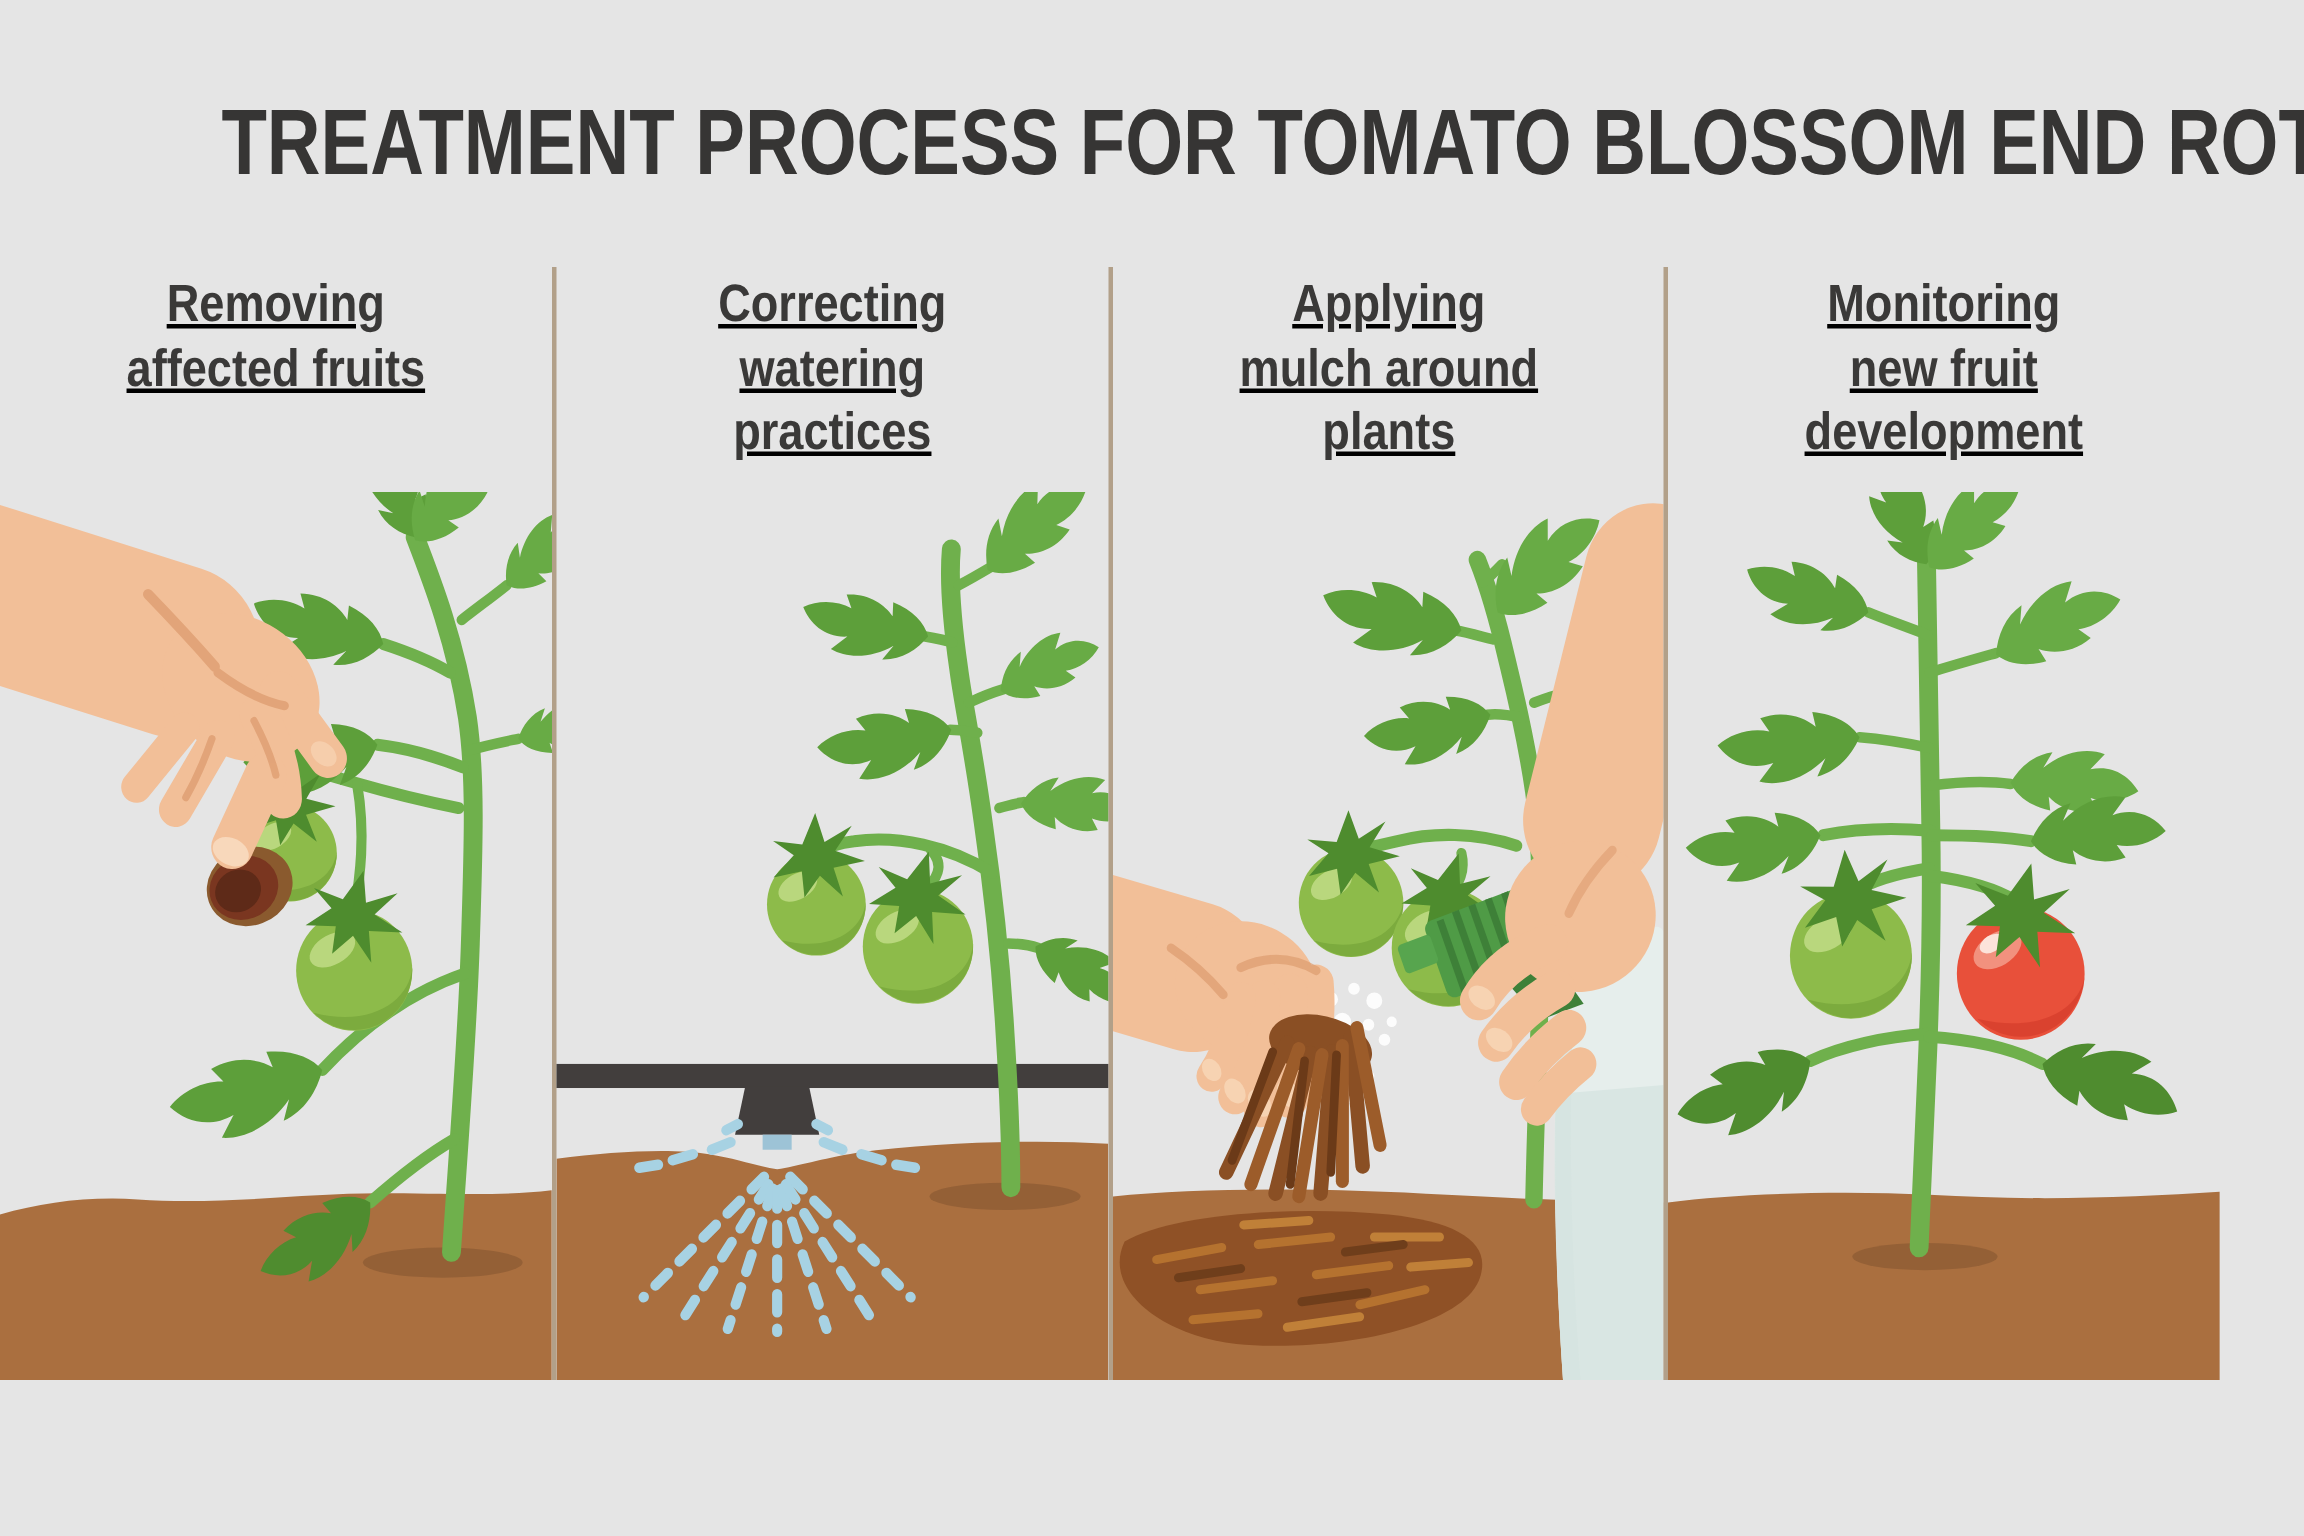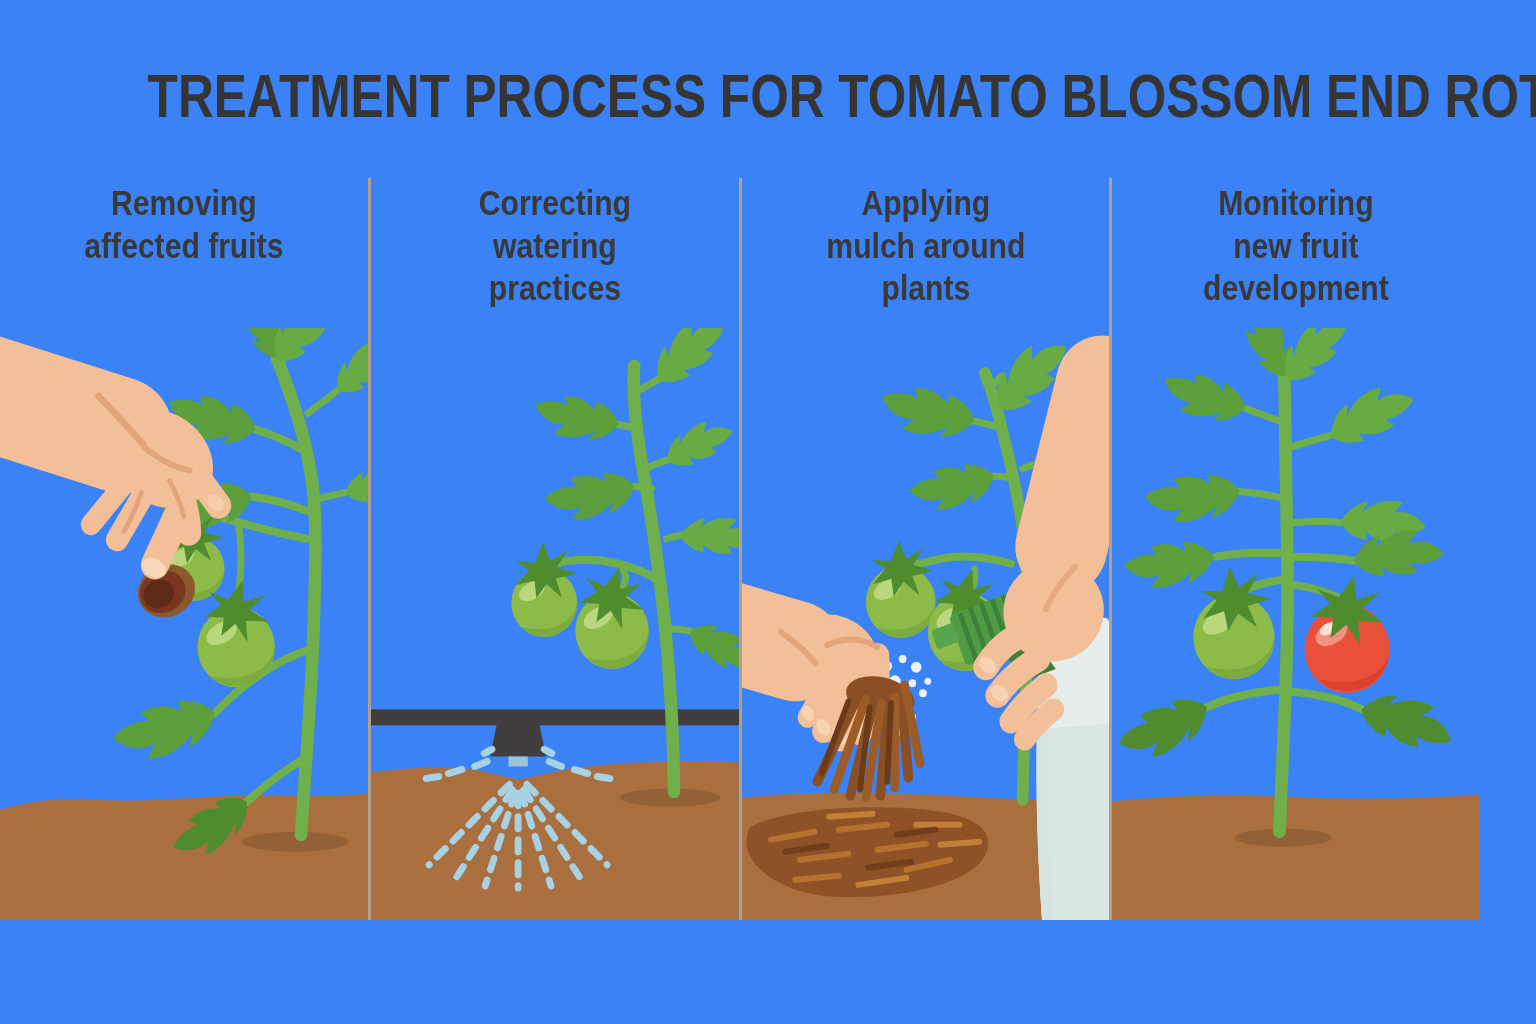--- a/index.html
+++ b/index.html
@@ -1,19 +1,19 @@
 <!DOCTYPE html>
 <html><head>
 <meta charset="utf-8">
 <style>
   html,body{margin:0;padding:0;}
   .page{
     position:relative;
     width:1536px;height:1024px;
-    background:#3b82f6;
+    background:#e5e5e5;
     overflow:hidden;
     font-family:"Liberation Sans", sans-serif;
   }
   .title{
     position:absolute;
     top:60px;left:0;right:60px;
     text-align:center;
     font-size:62px;
     font-weight:bold;
     color:#363534;
@@ -21,20 +21,21 @@
     white-space:nowrap;
     transform:scaleX(0.80);
     transform-origin:center top;
     margin:0;
   }
   .panels{
     position:absolute;
     top:178px;left:0;
     width:1480px;height:742px;
     display:flex;
+    text-decoration:underline;
   }
   .panel{
     flex:1 1 0;
     display:flex;
     flex-direction:column;
     min-width:0;
   }
   .divider{
     width:3px;
     background:#b2a089;

